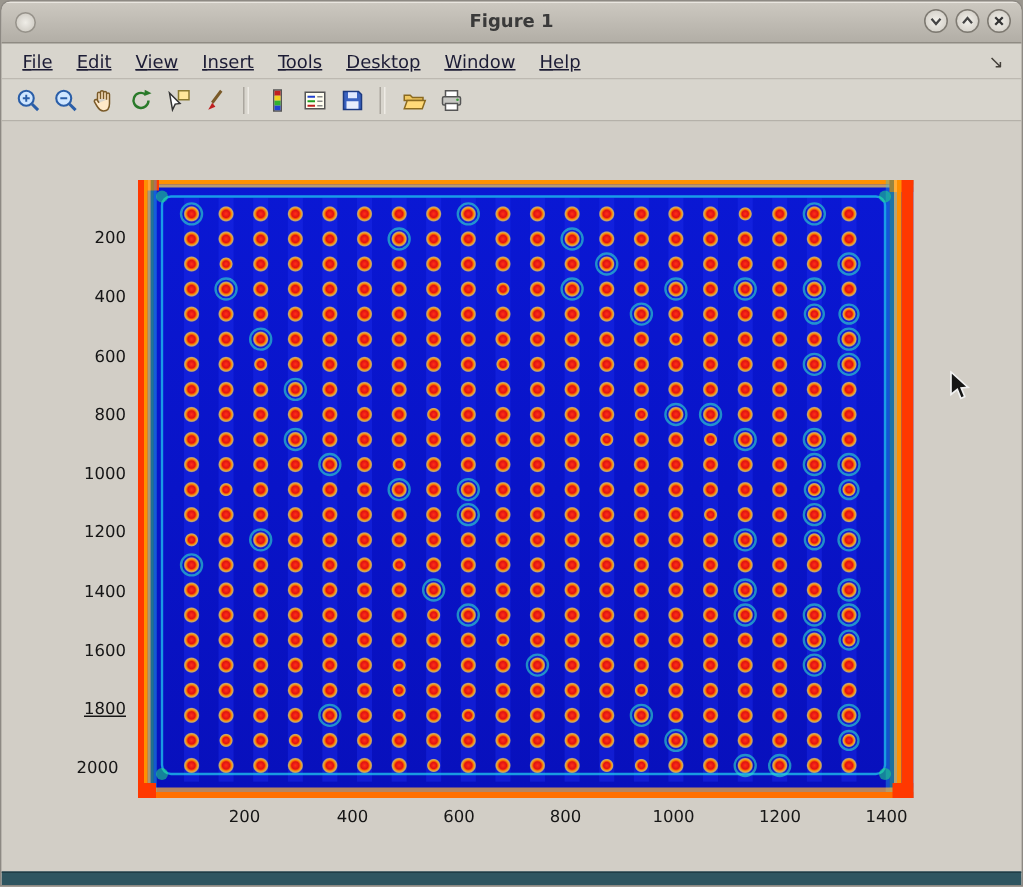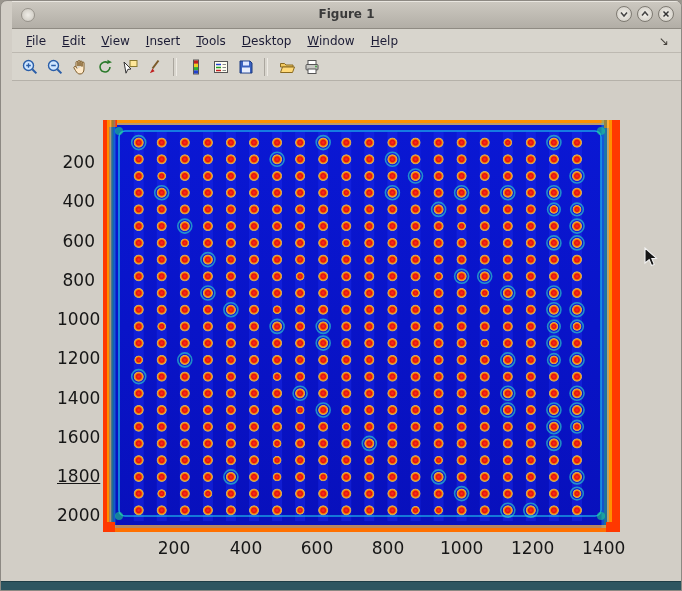--- a/index.html
+++ b/index.html
@@ -1,44 +1,44 @@
 <!DOCTYPE html>
 <html><head>
 <meta charset="utf-8">
 <style>
   html,body{margin:0;padding:0;background:#9a968e;font-family:"DejaVu Sans","Liberation Sans",sans-serif;}
   .window{position:relative;width:682px;height:591px;box-sizing:border-box;border:1px solid #8d8983;
-          border-radius:7px 7px 0 0;background:#d2cec6;overflow:hidden;padding-left:11px;}
+          border-radius:7px 7px 0 0;background:#d2cec6;overflow:hidden;}
   
   .titlebar{position:relative;height:27px;background:linear-gradient(#cdc9c1,#b2aea6);
             border-bottom:1px solid #8f8b83;box-shadow:inset 0 1px 0 #e9e6e0;}
   .tb-title{position:absolute;left:0;right:0;top:0;height:27px;line-height:27px;text-align:center;
             font-size:12px;font-weight:bold;color:#3a3a3a;}
   .win-circle{position:absolute;top:7px;left:9px;width:12px;height:12px;border-radius:50%;
               border:1px solid #97938b;background:radial-gradient(#efede7,#c8c4bc);}
   .win-btns{position:absolute;top:5px;right:7px;display:flex;gap:5px;}
   .win-btn{width:16px;height:16px;border-radius:50%;border:1px solid #7e7a72;
            background:radial-gradient(#f3f1eb,#ccc8c0);padding:0;display:flex;align-items:center;justify-content:center;cursor:default;}
   .win-btn svg{display:block;}
   
   .menubar{display:flex;align-items:center;height:23px;background:#d8d5cd;border-bottom:1px solid #bdb9b1;padding:0 6px;}
   .menu-items{display:flex;align-items:center;}
-  .menu-item{font-size:12px;color:#1c1c35;padding:2px 8px;cursor:default;}
+  .menu-item{font-size:12px;color:#1c1c35;padding:2px 8px;cursor:default;text-decoration:underline;}
   .menu-item u{text-decoration:underline;}
   .menu-corner{margin-left:auto;font-size:12px;color:#44403a;padding-right:6px;}
   
   .toolbar{display:flex;align-items:center;height:27px;background:#d8d5cd;border-bottom:1px solid #b5b1a9;padding:0 6px;gap:2px;}
   .tb-btn{width:23px;height:23px;border:1px solid transparent;background:transparent;padding:1px;border-radius:2px;}
   .tb-btn svg{display:block;width:18px;height:18px;margin:0 auto;}
   .tb-sep{width:2px;height:18px;margin:0 5px;border-left:1px solid #aaa69e;border-right:1px solid #eeebe5;}
   
   .content{position:relative;height:504px;background:#d2cec6;}
   .plot-area{position:absolute;left:91px;top:39px;width:517px;height:412px;}
   .canvas-holder{position:absolute;left:0;top:0;width:517px;height:412px;line-height:0;}
-  .xtick,.ytick{position:absolute;font-size:17px;color:#161616;}
+  .xtick,.ytick{position:absolute;font-size:11px;color:#161616;}
   .xtick{width:40px;text-align:center;}
   .ytick{left:-46px;width:38px;text-align:right;}
   
   .dlg-btn{position:absolute;height:26px;font-size:13px;color:#222;font-family:"Liberation Sans","DejaVu Sans",sans-serif;
            background:linear-gradient(#f0ede7,#dcd8d0);border-radius:3px;}
   .btn-retry{left:388px;top:503px;width:85px;border:1px solid #b05568;box-shadow:0 0 0 1px #d8aab4 inset;}
   .btn-continue{left:504px;top:479px;width:141px;border:1px solid #8a867e;}
   
   .cursor{position:absolute;left:632px;top:166px;}
   

